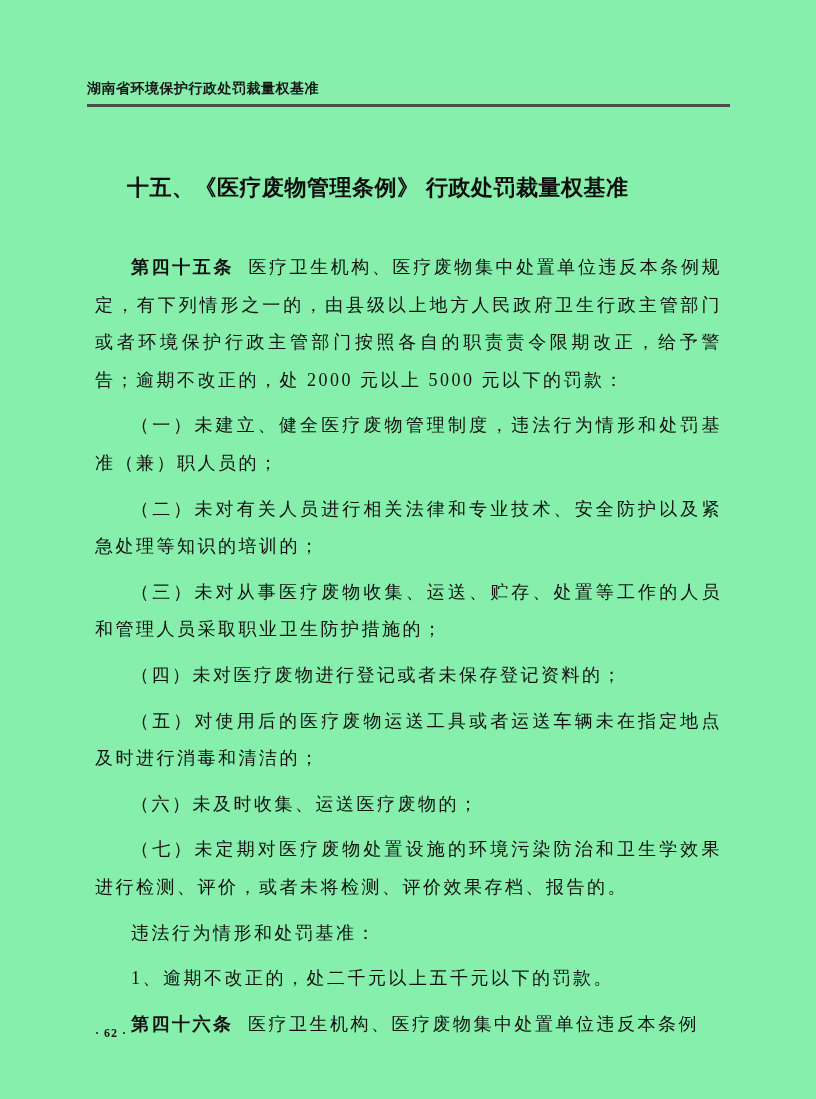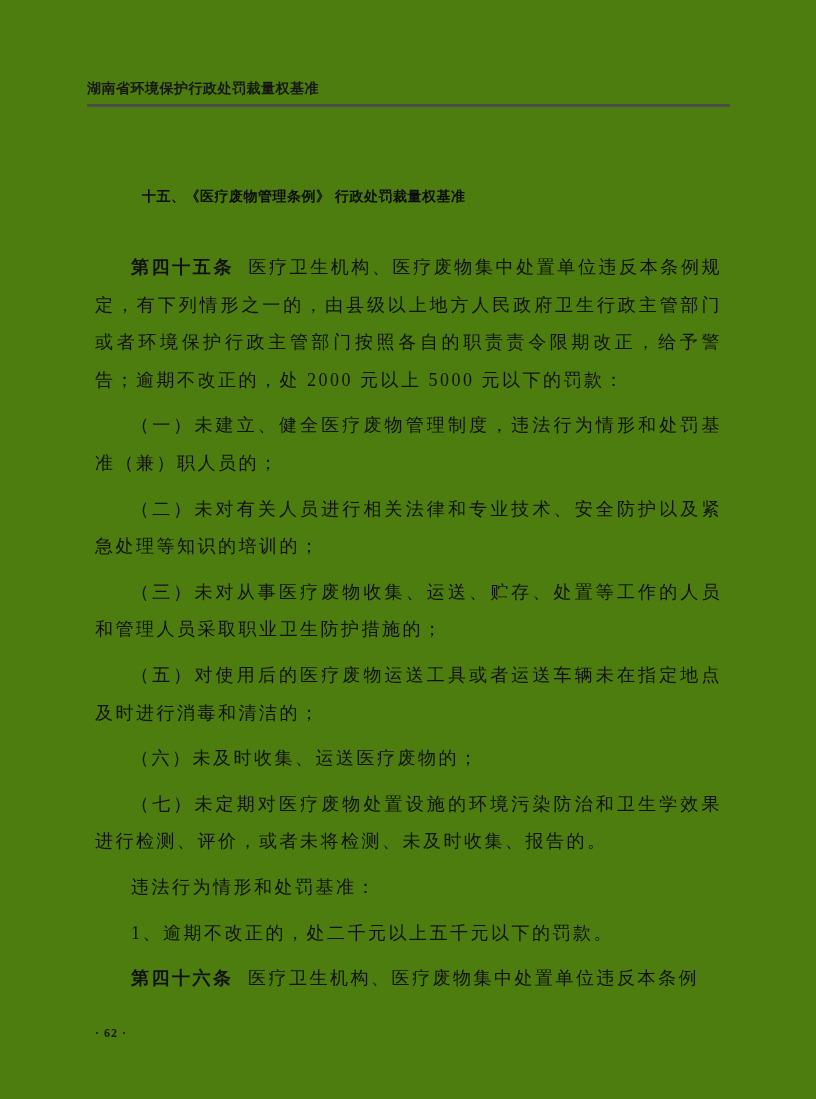--- a/index.html
+++ b/index.html
@@ -4,21 +4,21 @@
 <style>
   html, body {
     margin: 0;
     padding: 0;
     background: #ffffff;
   }
   .page {
     position: relative;
     width: 816px;
     height: 1099px;
-    background: #4d7c0f;
+    background: #86efac;
     overflow: hidden;
     color: #111111;
   }
   .running-head {
     position: absolute;
     left: 87px;
     top: 80px;
     font-family: "Liberation Sans", sans-serif;
     font-weight: 700;
     font-size: 14px;
@@ -31,24 +31,24 @@
     left: 87px;
     top: 104px;
     width: 643px;
     height: 3px;
     background: #4d4d4d;
   }
   .doc-title {
     position: absolute;
     left: 127px;
     top: 173px;
-    margin: 15px;
+    margin: 0;
     font-family: "Liberation Sans", sans-serif;
     font-weight: 700;
-    font-size: 14px;
+    font-size: 22px;
     letter-spacing: 0.5px;
     color: #0d0d0d;
     white-space: nowrap;
   }
   .body-text {
     position: absolute;
     left: 87px;
     top: 241px;
     width: 643px;
   }
@@ -95,26 +95,27 @@
   <main class="body-text">
 
     <p class="para"><span class="para-lead">第四十五条</span><span>医疗卫生机构、医疗废物集中处置单位违反本条例规定，有下列情形之一的，由县级以上地方人民政府卫生行政主管部门或者环境保护行政主管部门按照各自的职责责令限期改正，给予警告；逾期不改正的，处 2000 元以上 5000 元以下的罚款：</span></p>
 
     <p class="para"><span class="para-lead"></span><span>（一）未建立、健全医疗废物管理制度，违法行为情形和处罚基准（兼）职人员的；</span></p>
 
     <p class="para"><span class="para-lead"></span><span>（二）未对有关人员进行相关法律和专业技术、安全防护以及紧急处理等知识的培训的；</span></p>
 
     <p class="para"><span class="para-lead"></span><span>（三）未对从事医疗废物收集、运送、贮存、处置等工作的人员和管理人员采取职业卫生防护措施的；</span></p>
 
+    <p class="para"><span class="para-lead"></span><span>（四）未对医疗废物进行登记或者未保存登记资料的；</span></p>
 
     <p class="para"><span class="para-lead"></span><span>（五）对使用后的医疗废物运送工具或者运送车辆未在指定地点及时进行消毒和清洁的；</span></p>
 
     <p class="para"><span class="para-lead"></span><span>（六）未及时收集、运送医疗废物的；</span></p>
 
-    <p class="para"><span class="para-lead"></span><span>（七）未定期对医疗废物处置设施的环境污染防治和卫生学效果进行检测、评价，或者未将检测、未及时收集、报告的。</span></p>
+    <p class="para"><span class="para-lead"></span><span>（七）未定期对医疗废物处置设施的环境污染防治和卫生学效果进行检测、评价，或者未将检测、评价效果存档、报告的。</span></p>
 
     <p class="para"><span class="para-lead"></span><span>违法行为情形和处罚基准：</span></p>
 
     <p class="para"><span class="para-lead"></span><span>1、逾期不改正的，处二千元以上五千元以下的罚款。</span></p>
 
 
     <p class="para"><span class="para-lead">第四十六条</span><span>医疗卫生机构、医疗废物集中处置单位违反本条例</span></p>
 
   </main>
 

